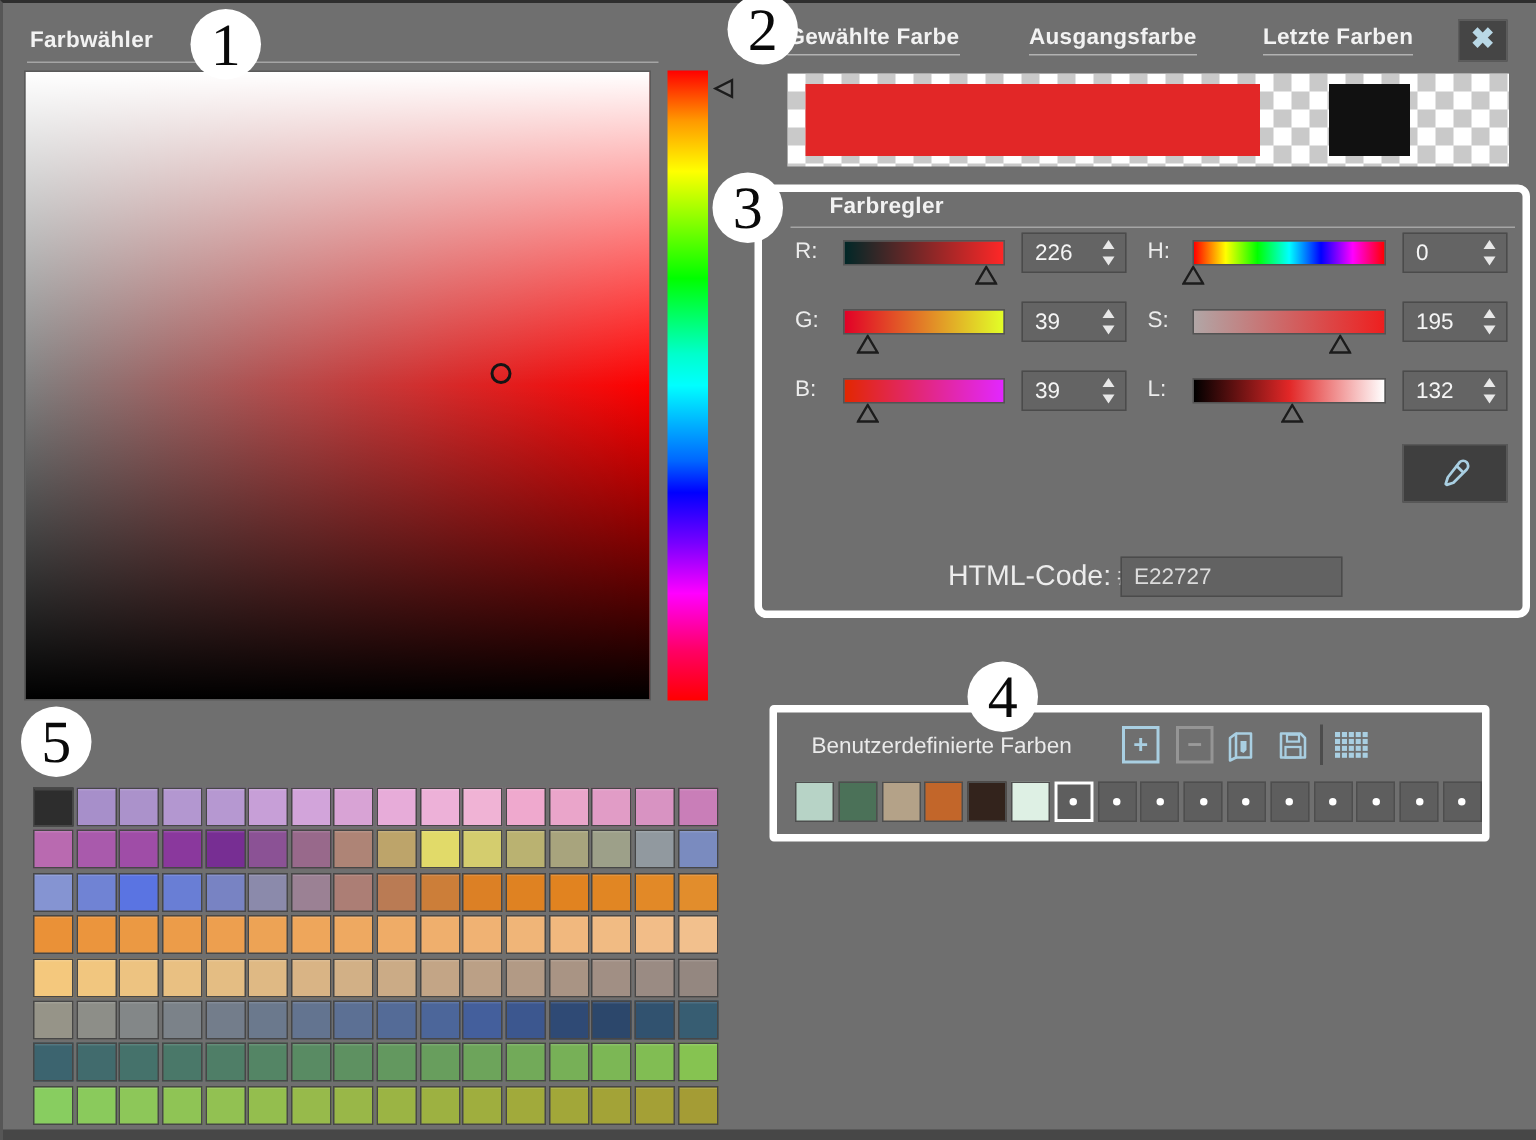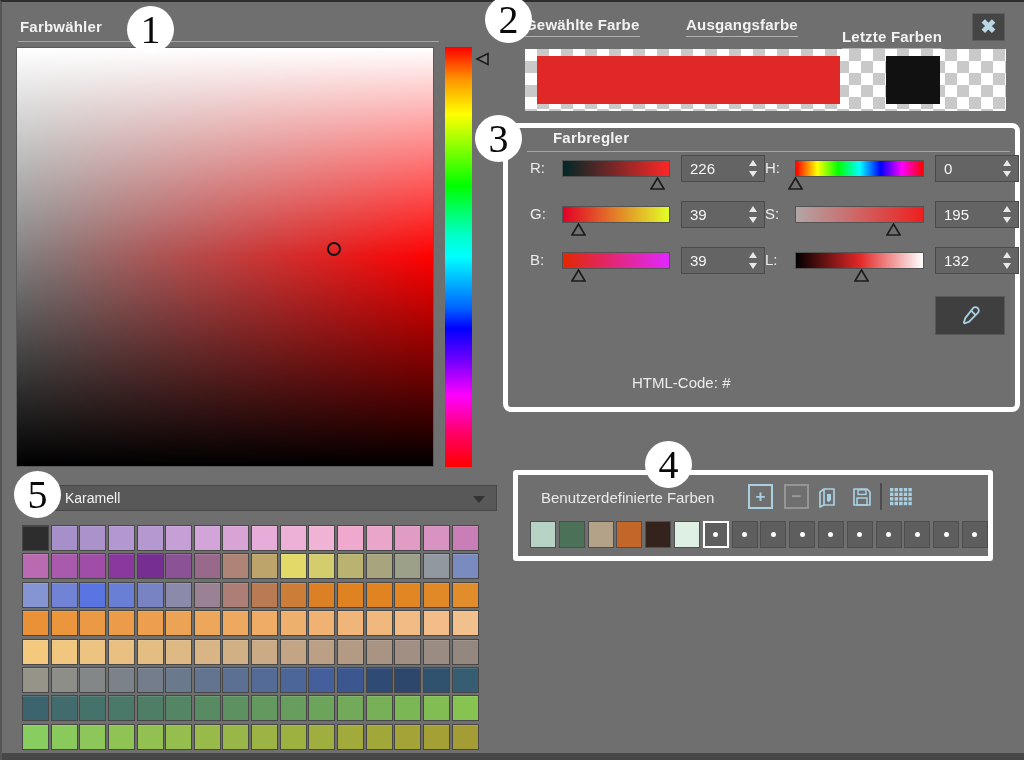--- a/index.html
+++ b/index.html
@@ -39,31 +39,31 @@
   #box-custom  { left:511px; top:468px; width:480px; height:91px; border-radius:3px; }
 
   
   #farbregler-title { position:absolute; left:551px; top:127px; }
   #farbregler-line  { position:absolute; left:525px; top:149px; width:483px; height:1px; background:#a5a5a5; }
 
   .slider-row { position:absolute; height:44px; }
   .slider-row .s-label { position:absolute; left:0; top:4px; }
   .slider-track { position:absolute; top:5px; height:17px; border:1px solid #535353; }
   .slider-tri { position:absolute; top:22px; }
-  .valbox { position:absolute; top:0; width:84px; height:27px; background:#646464; border:1px solid #4b4b4b; color:#f5f5f5;
+  .valbox { position:absolute; top:0; width:70px; height:27px; background:#646464; border:1px solid #4b4b4b; color:#f5f5f5;
             font-size:15px; line-height:25px; padding-left:8px; }
   .spin { position:absolute; right:6px; top:4px; width:9px; height:18px; }
   .spin .up   { width:0; height:0; border-left:4.5px solid transparent; border-right:4.5px solid transparent; border-bottom:6px solid #e8e8e8; margin-bottom:5px; }
   .spin .down { width:0; height:0; border-left:4.5px solid transparent; border-right:4.5px solid transparent; border-top:6px solid #e8e8e8; }
 
   #eyedropper-btn { position:absolute; left:933px; top:294px; width:70px; height:39px; background:#3f3f3f; border:1px solid #585858;
       display:flex; align-items:center; justify-content:center; cursor:pointer; }
 
   #htmlcode-row { position:absolute; left:630px; top:372px; }
-  #htmlcode-label, #htmlcode-hash { color:#ececec; font-size:15px; }
+  #htmlcode-label, #htmlcode-hash { color:#ececec; font-size:19px; }
   #htmlcode-input { position:absolute; left:745px; top:369px; width:148px; height:27px; background:#626262; border:1px solid #4b4b4b;
       color:#dcdcdc; font-size:15px; padding-left:8px; font-family:"Liberation Sans",sans-serif; }
 
   
   #custom-label { position:absolute; left:539px; top:487px; color:#eaeaea; font-size:15px; }
   .tool-btn { position:absolute; top:482px; width:25px; height:25px; display:flex; align-items:center; justify-content:center; cursor:pointer; background:transparent; }
   .tool-btn.boxed-blue { border:2px solid #a9cfe2; color:#a9cfe2; font-size:17px; font-weight:bold; line-height:1; }
   .tool-btn.boxed-gray { border:2px solid #959595; color:#9b9b9b; font-size:17px; font-weight:bold; line-height:1; }
   #tool-divider { position:absolute; left:878px; top:481px; width:2px; height:27px; background:#4c4c4c; }
 
@@ -103,21 +103,21 @@
   </div>
   <div id="hue-bar"></div>
   <div id="hue-marker" style="top: 50px;">
     <svg width="15" height="14" viewBox="0 0 15 14">
         <polygon points="2,7 13,1.5 13,12.5" fill="#7a7a7a" stroke="#1c1c1c" stroke-width="1.6"></polygon>
       </svg>
   </div>
 
   <div class="hdr" style="left:523px; top:14px;">Gewählte Farbe</div>
   <div class="hdr" style="left:684px; top:14px;">Ausgangsfarbe</div>
-  <div class="hdr" style="left:840px; top:14px;margin-top:12px;">Letzte Farben</div>
+  <div class="hdr" style="left:840px; top:14px;">Letzte Farben</div>
   <div id="close-btn"><span>✖</span></div>
 
   <div id="strip">
     <div id="sel-swatch" style="background: rgb(226, 39, 39);"></div>
     <div id="orig-swatch" style="background: rgb(17, 17, 17);"></div>
   </div>
 
   <div class="wbox" id="box-sliders"></div>
   <div class="hdr" id="farbregler-title" style="border-bottom:none;">Farbregler</div>
   <div id="farbregler-line"></div>
@@ -208,20 +208,21 @@
         <path d="M14.8 4.8 a3.1 3.1 0 0 1 4.4 4.4 l-8.2 8.2 -4.1 1.3 -0.6 -0.6 1.3 -4.1 z" fill="none" stroke="#a9cfe2" stroke-width="1.7" stroke-linejoin="round"></path>
         <path d="M12.6 6.6 l4.8 4.8" stroke="#a9cfe2" stroke-width="1.7"></path>
       </svg>
     </span>
   </div>
 
   <div id="htmlcode-row">
     <span id="htmlcode-label">HTML-Code:</span>
     <span id="htmlcode-hash">#</span>
   </div>
+  <input id="htmlcode-input" value="E22727" style="">
 
   <div class="wbox" id="box-custom"></div>
   <div id="custom-label">Benutzerdefinierte Farben</div>
 
   <div class="tool-btn boxed-blue" style="left:746px;">
       <span>+</span>
     </div>
   <div class="tool-btn boxed-gray" style="left:782px;">
       <span>−</span>
     </div>
@@ -283,24 +284,20 @@
       <div class="slot empty"></div>
       <div class="slot empty"></div>
       <div class="slot empty"></div>
       <div class="slot empty"></div>
       <div class="slot empty"></div>
       <div class="slot empty"></div>
       <div class="slot empty"></div>
       <div class="slot empty"></div>
     </div>
 
-  <div id="palette-dropdown">
-    <span>Karamell</span>
-    <span class="arrow"></span>
-  </div>
   <div id="palette-grid">
       <div class="pcell" style="background: rgb(45, 45, 45);"></div>
       <div class="pcell" style="background: rgb(167, 143, 202);"></div>
       <div class="pcell" style="background: rgb(171, 146, 203);"></div>
       <div class="pcell" style="background: rgb(179, 151, 208);"></div>
       <div class="pcell" style="background: rgb(182, 152, 209);"></div>
       <div class="pcell" style="background: rgb(199, 159, 215);"></div>
       <div class="pcell" style="background: rgb(210, 164, 218);"></div>
       <div class="pcell" style="background: rgb(216, 163, 213);"></div>
       <div class="pcell" style="background: rgb(231, 172, 217);"></div>

